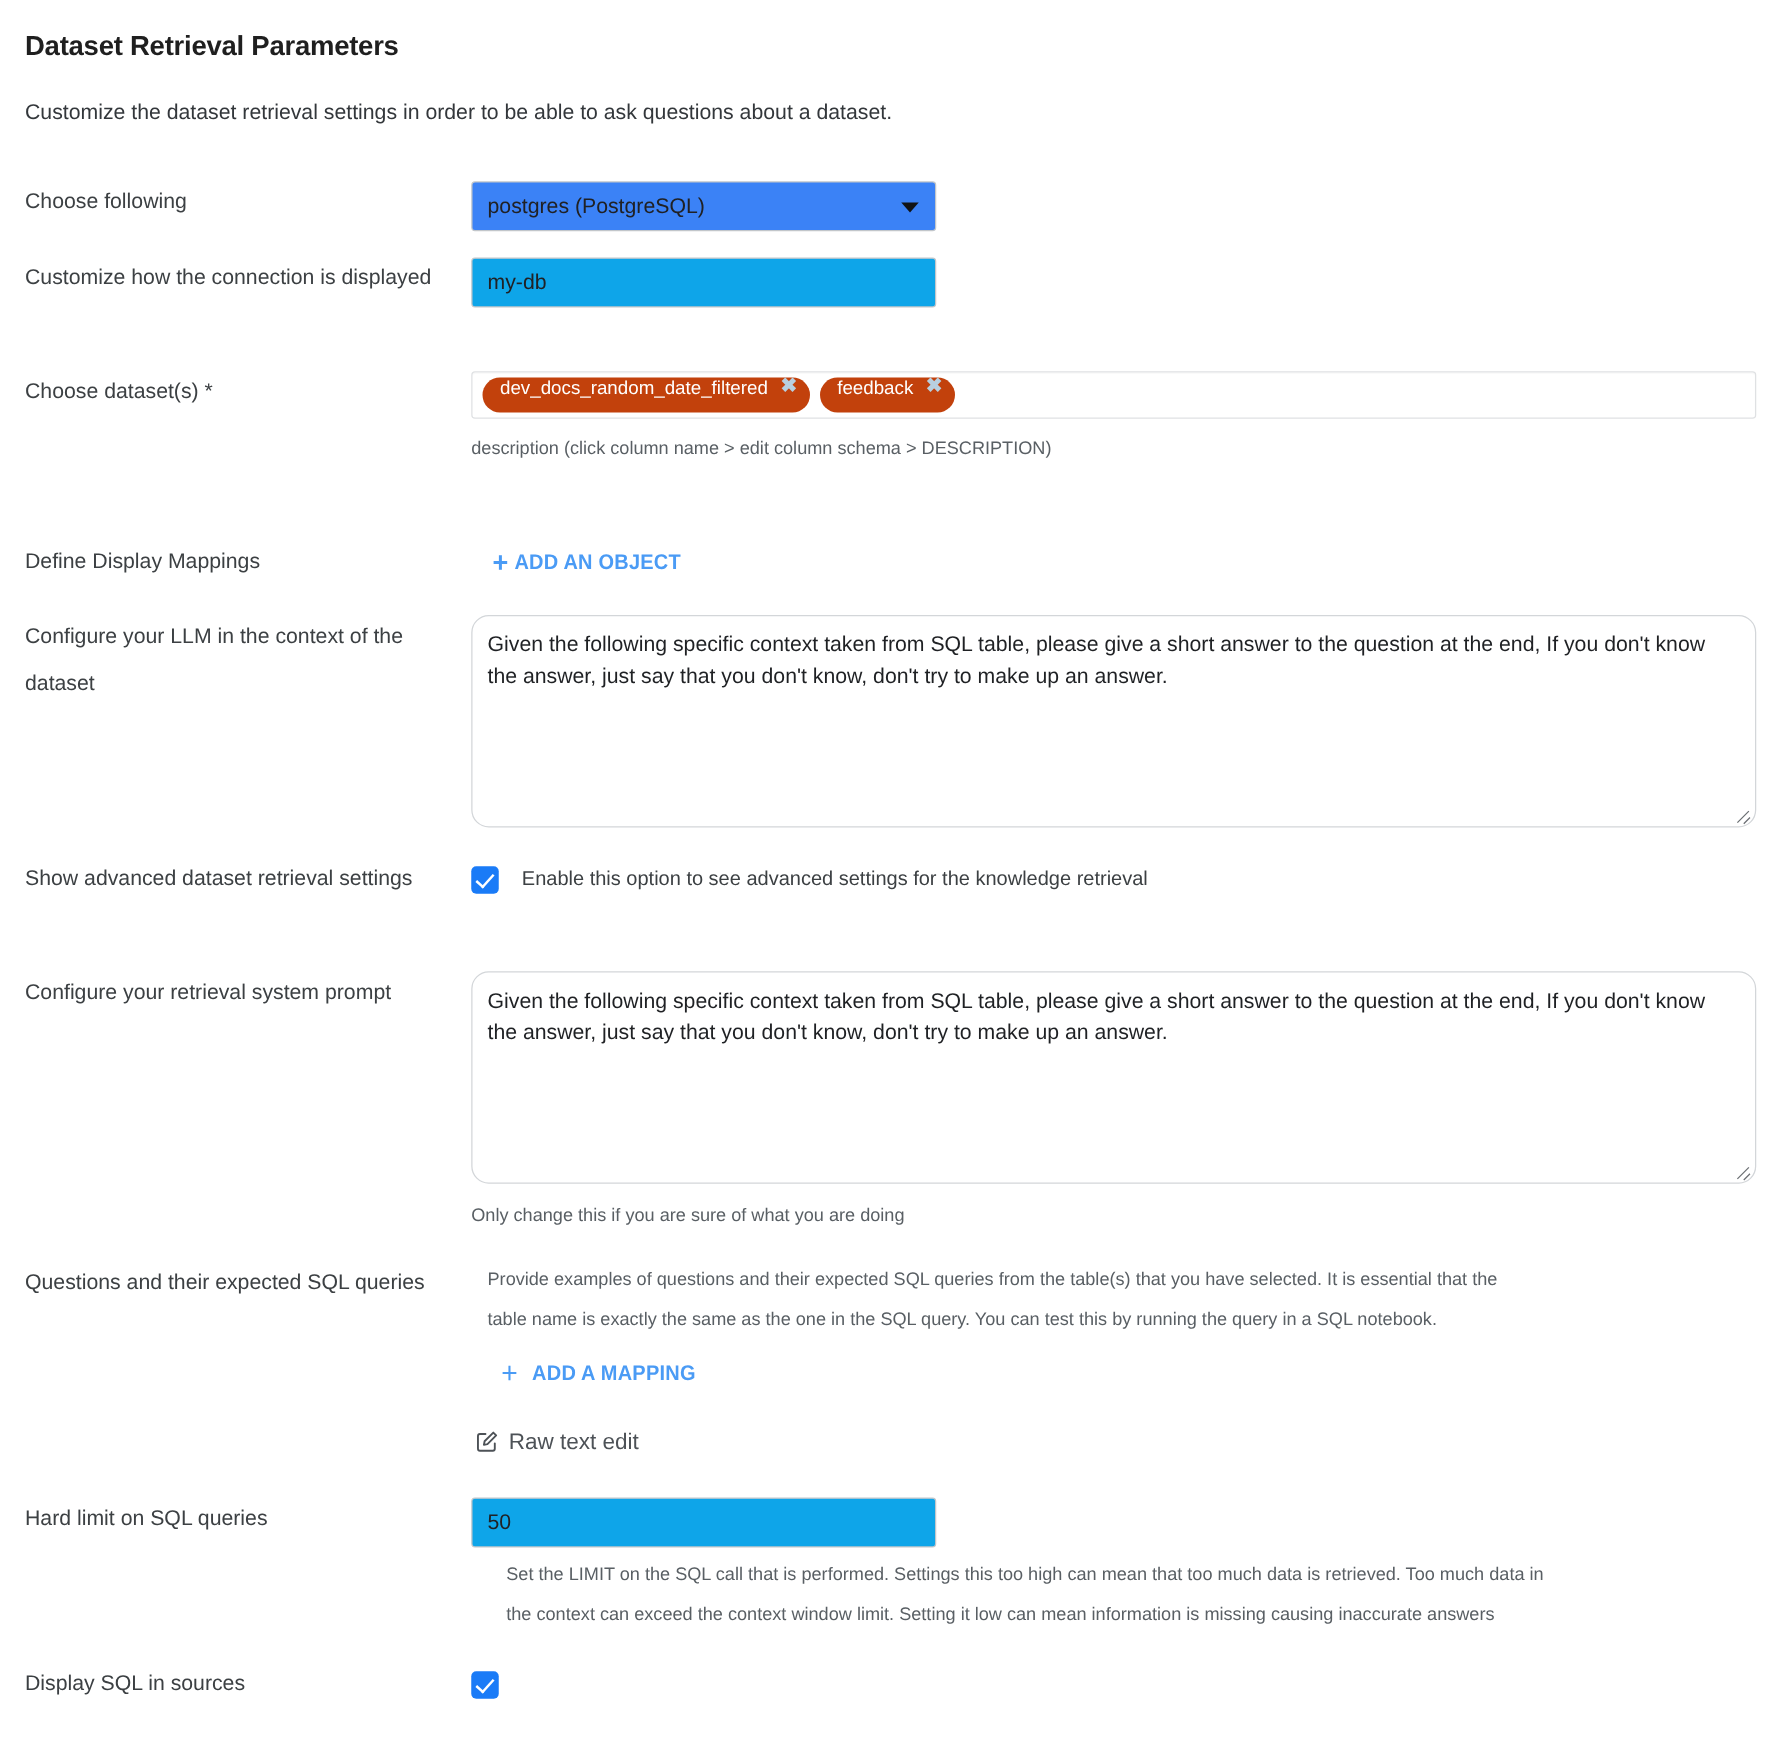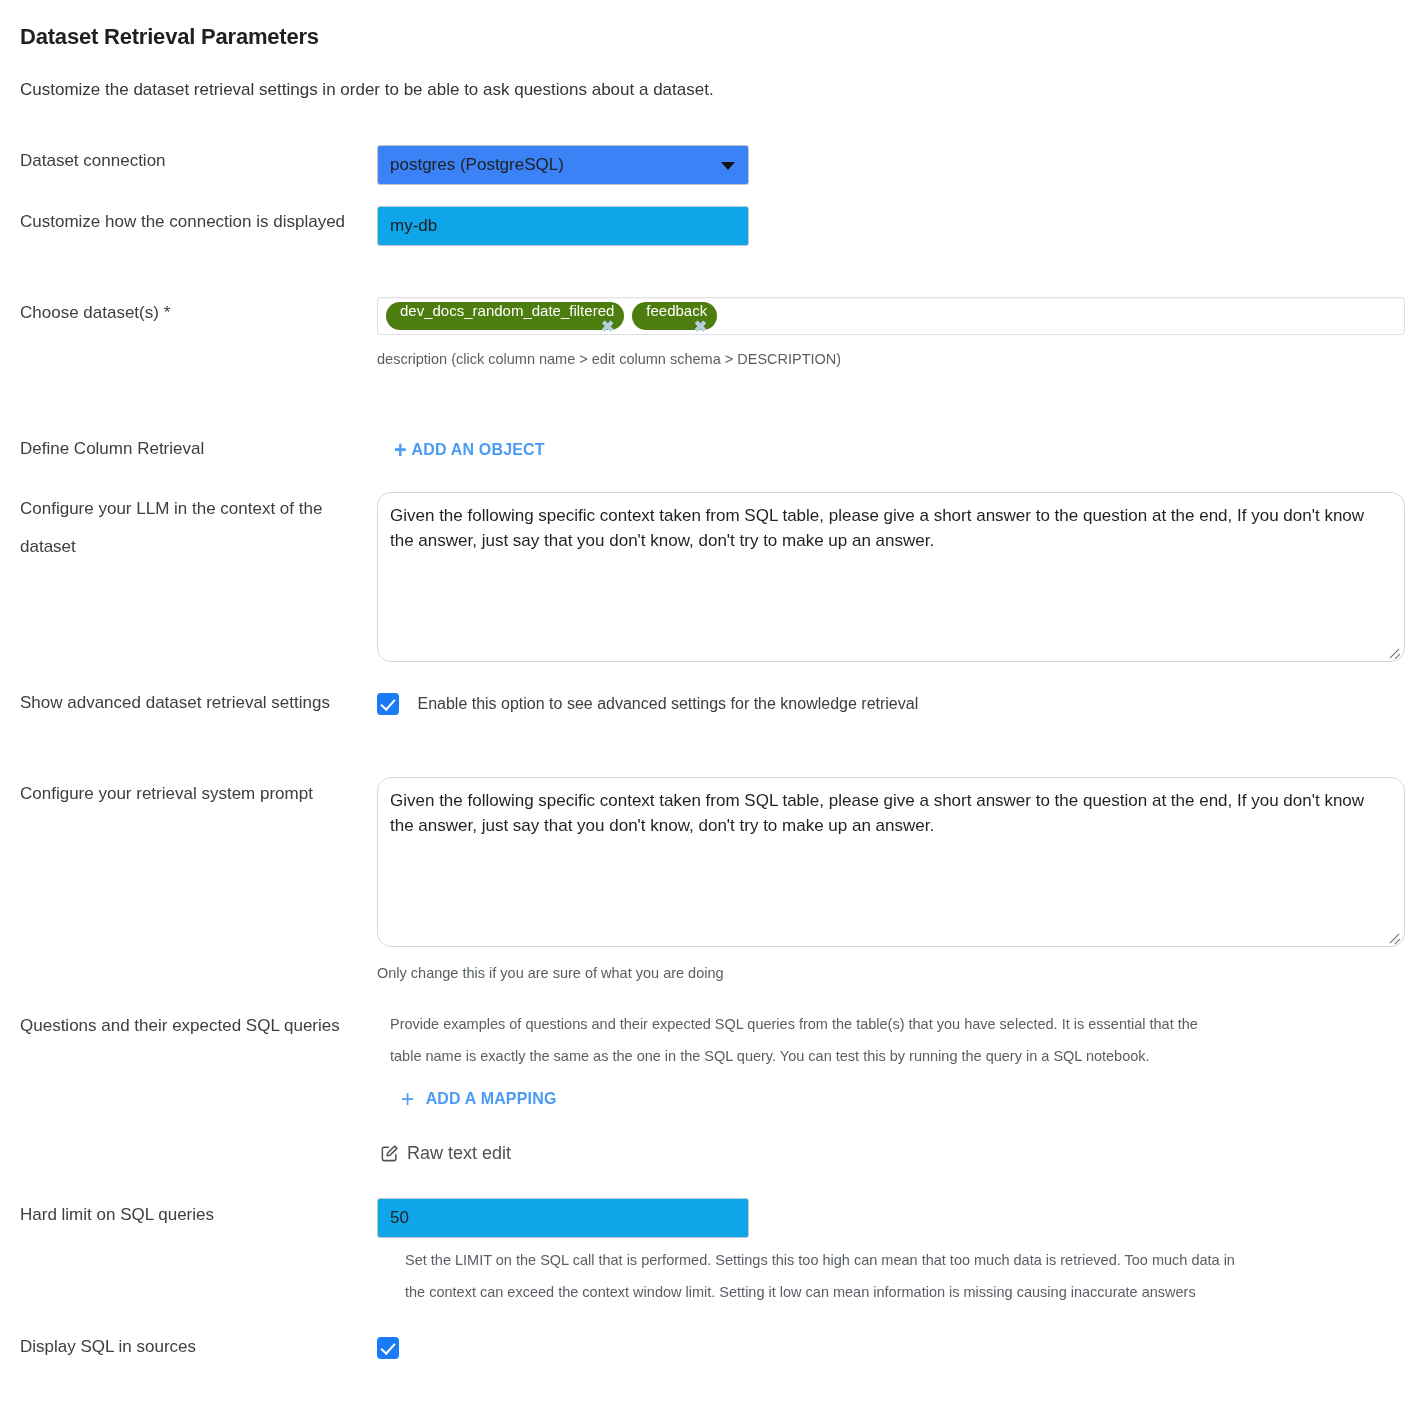--- a/index.html
+++ b/index.html
@@ -73,29 +73,28 @@
     width: 1028px; min-height: 38px;
     border: 1px solid #dfe1e3;
     border-radius: 3px;
     background: #fff;
     display: flex; align-items: center;
     padding: 4px 8px;
     gap: 8px;
     box-shadow: inset 0 1px 1px rgba(0,0,0,0.03);
   }
   .chip {
-    display: inline-flex; align-items: flex-end;
-    background: #4d7c0f;
+    display: inline-flex; align-items: flex-start;
+    background: #c2410c;
     color: #ffffff;
     border-radius: 14px;
     height: 28px;
     padding: 0 10px 0 14px;
     font-size: 15px;
     white-space: nowrap;
-    flex-direction: column;
   }
   .chip-x {
     margin-left: 10px;
     color: #b8cfdf;
     font-size: 16px;
     font-weight: bold;
     line-height: 1;
     display: inline-block;
     transform: translateY(-0.5px);
   }
@@ -199,21 +198,21 @@
   .raw-edit svg { margin-right: 8px; display: block; }
 </style>
 </head>
 <body>
 
 <div class="page">
 
   <div class="title">Dataset Retrieval Parameters</div>
   <div class="subtitle">Customize the dataset retrieval settings in order to be able to ask questions about a dataset.</div>
 
-  <div class="lbl" style="top:142px;">Dataset connection</div>
+  <div class="lbl" style="top:142px;">Choose following</div>
   <div class="field" style="top:145px;">
     <div class="select-box">
       <span>postgres (PostgreSQL)</span>
       <span class="select-arrow"></span>
     </div>
   </div>
 
   <div class="lbl two-line" style="top:203px;">
     <span>Customize how the connection is displayed</span>
   </div>
@@ -233,21 +232,21 @@
       <span class="chip">
         <span>feedback</span>
         <span class="chip-x">✖</span>
       </span>
     </div>
   </div>
   <div class="field help" style="top:343px;">
     <div>description (click column name &gt; edit column schema &gt; DESCRIPTION)</div>
   </div>
 
-  <div class="lbl" style="top:430px;">Define Column Retrieval</div>
+  <div class="lbl" style="top:430px;">Define Display Mappings</div>
   <div class="field" style="top:438px; left:394px;">
     <span class="blue-link">
       <span class="plus-strong">+</span>
       <span>ADD AN OBJECT</span>
     </span>
   </div>
 
   <div class="lbl two-line" style="top:490px;">
     <span>Configure your LLM in the context of the dataset</span>
   </div>

